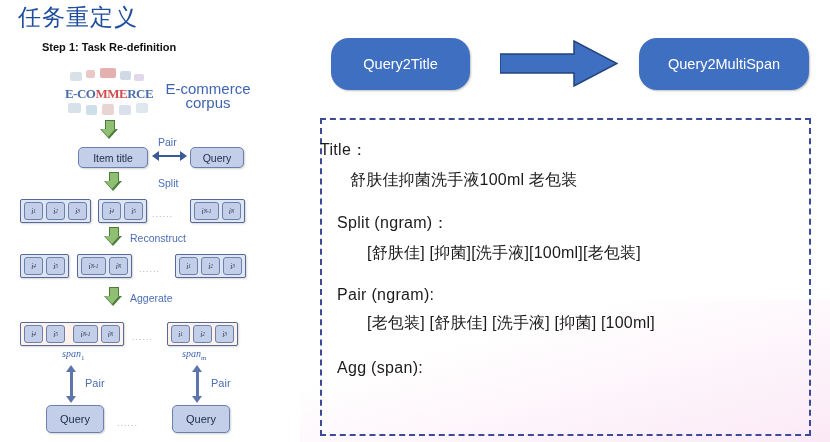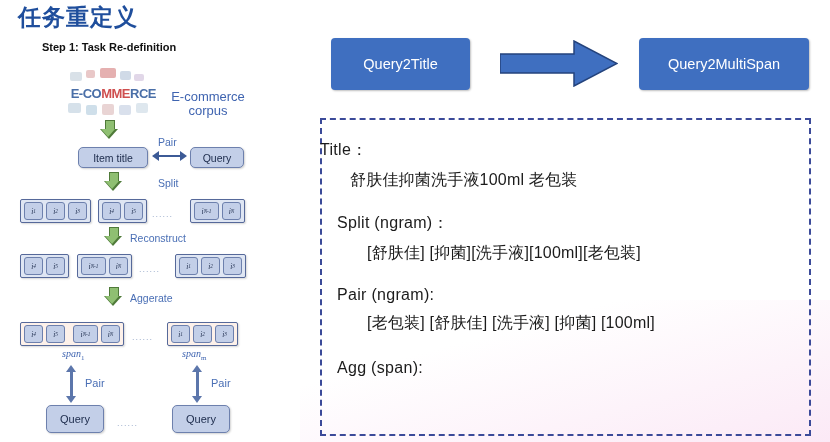--- a/index.html
+++ b/index.html
@@ -14,46 +14,46 @@
   
   .bg-wash{
     position:absolute;left:300px;top:300px;width:530px;height:142px;
     background:linear-gradient(to bottom right, rgba(255,255,255,0) 30%, rgba(250,226,243,.75) 100%);
     pointer-events:none;
   }
 
   
   .slide-title{
     position:absolute;left:18px;top:2px;
-    font-size:23px;font-weight:bold;color:#1f4e9c;
+    font-size:23px;font-weight:normal;color:#1f4e9c;
     letter-spacing:1px;
     font-family:"DejaVu Sans","Liberation Sans",sans-serif;
   }
   .step-title{
     position:absolute;left:42px;top:41px;
     font-size:11px;font-weight:bold;color:#111;
   }
 
   
   .logo{
     position:absolute;left:62px;top:72px;width:94px;height:46px;
   }
   .logo .wc{
     position:absolute;left:0;top:14px;width:94px;
-    text-align:right;font-size:13px;font-weight:bold;letter-spacing:-.5px;
+    text-align:center;font-size:13px;font-weight:bold;letter-spacing:-.5px;
     color:#7a8fa6;
-    font-family:Liberation Sans, sans-serif;
+    font-family:Liberation Serif, serif;
   }
   .logo .wc i{font-style:normal;}
   .logo .wc .r{color:#cf4f4f;}
   .logo .wc .b{color:#4a6fa8;}
   .logo .spk{position:absolute;border-radius:2px;opacity:.55;}
   .corpus-label{
-    position:absolute;left:160px;top:90px;width:96px;
-    text-align:center;font-size:13px;color:#3f64b0;line-height:14px;
+    position:absolute;left:160px;top:82px;width:96px;
+    text-align:center;font-size:15px;color:#3f64b0;line-height:14px;
   }
 
   
   .garrow{position:absolute;}
   .garrow .shaft{
     position:absolute;left:5px;top:0;width:8px;height:10px;
     background:#8fbf72;border:1px solid #4f7a39;border-bottom:none;
   }
   .garrow .headln{
     position:absolute;left:0;top:9px;width:0;height:0;
@@ -111,21 +111,21 @@
     position:absolute;font-size:9px;color:#9fb0cd;letter-spacing:1px;
   }
   .span-label{
     position:absolute;font-size:10px;color:#3f64b0;font-style:italic;
     font-family:"Liberation Serif","DejaVu Serif",serif;
   }
   .span-label sub{font-size:7px;font-style:normal;}
 
   
   .pillbox{
-    position:absolute;border-radius:4px;background:#3f6fc0;
+    position:absolute;border-radius:18px;background:#3f6fc0;
     color:#ffffff;font-size:14.5px;
     display:flex;align-items:center;justify-content:center;
     box-shadow:1px 1px 2px rgba(0,0,0,.25);
   }
   .bigarrow{position:absolute;left:500px;top:40px;width:118px;height:47px;}
   .dashbox{
     position:absolute;left:320px;top:118px;width:487px;height:314px;
     border:2px dashed #3b4a99;background:transparent;
   }
   .blk{position:absolute;}

